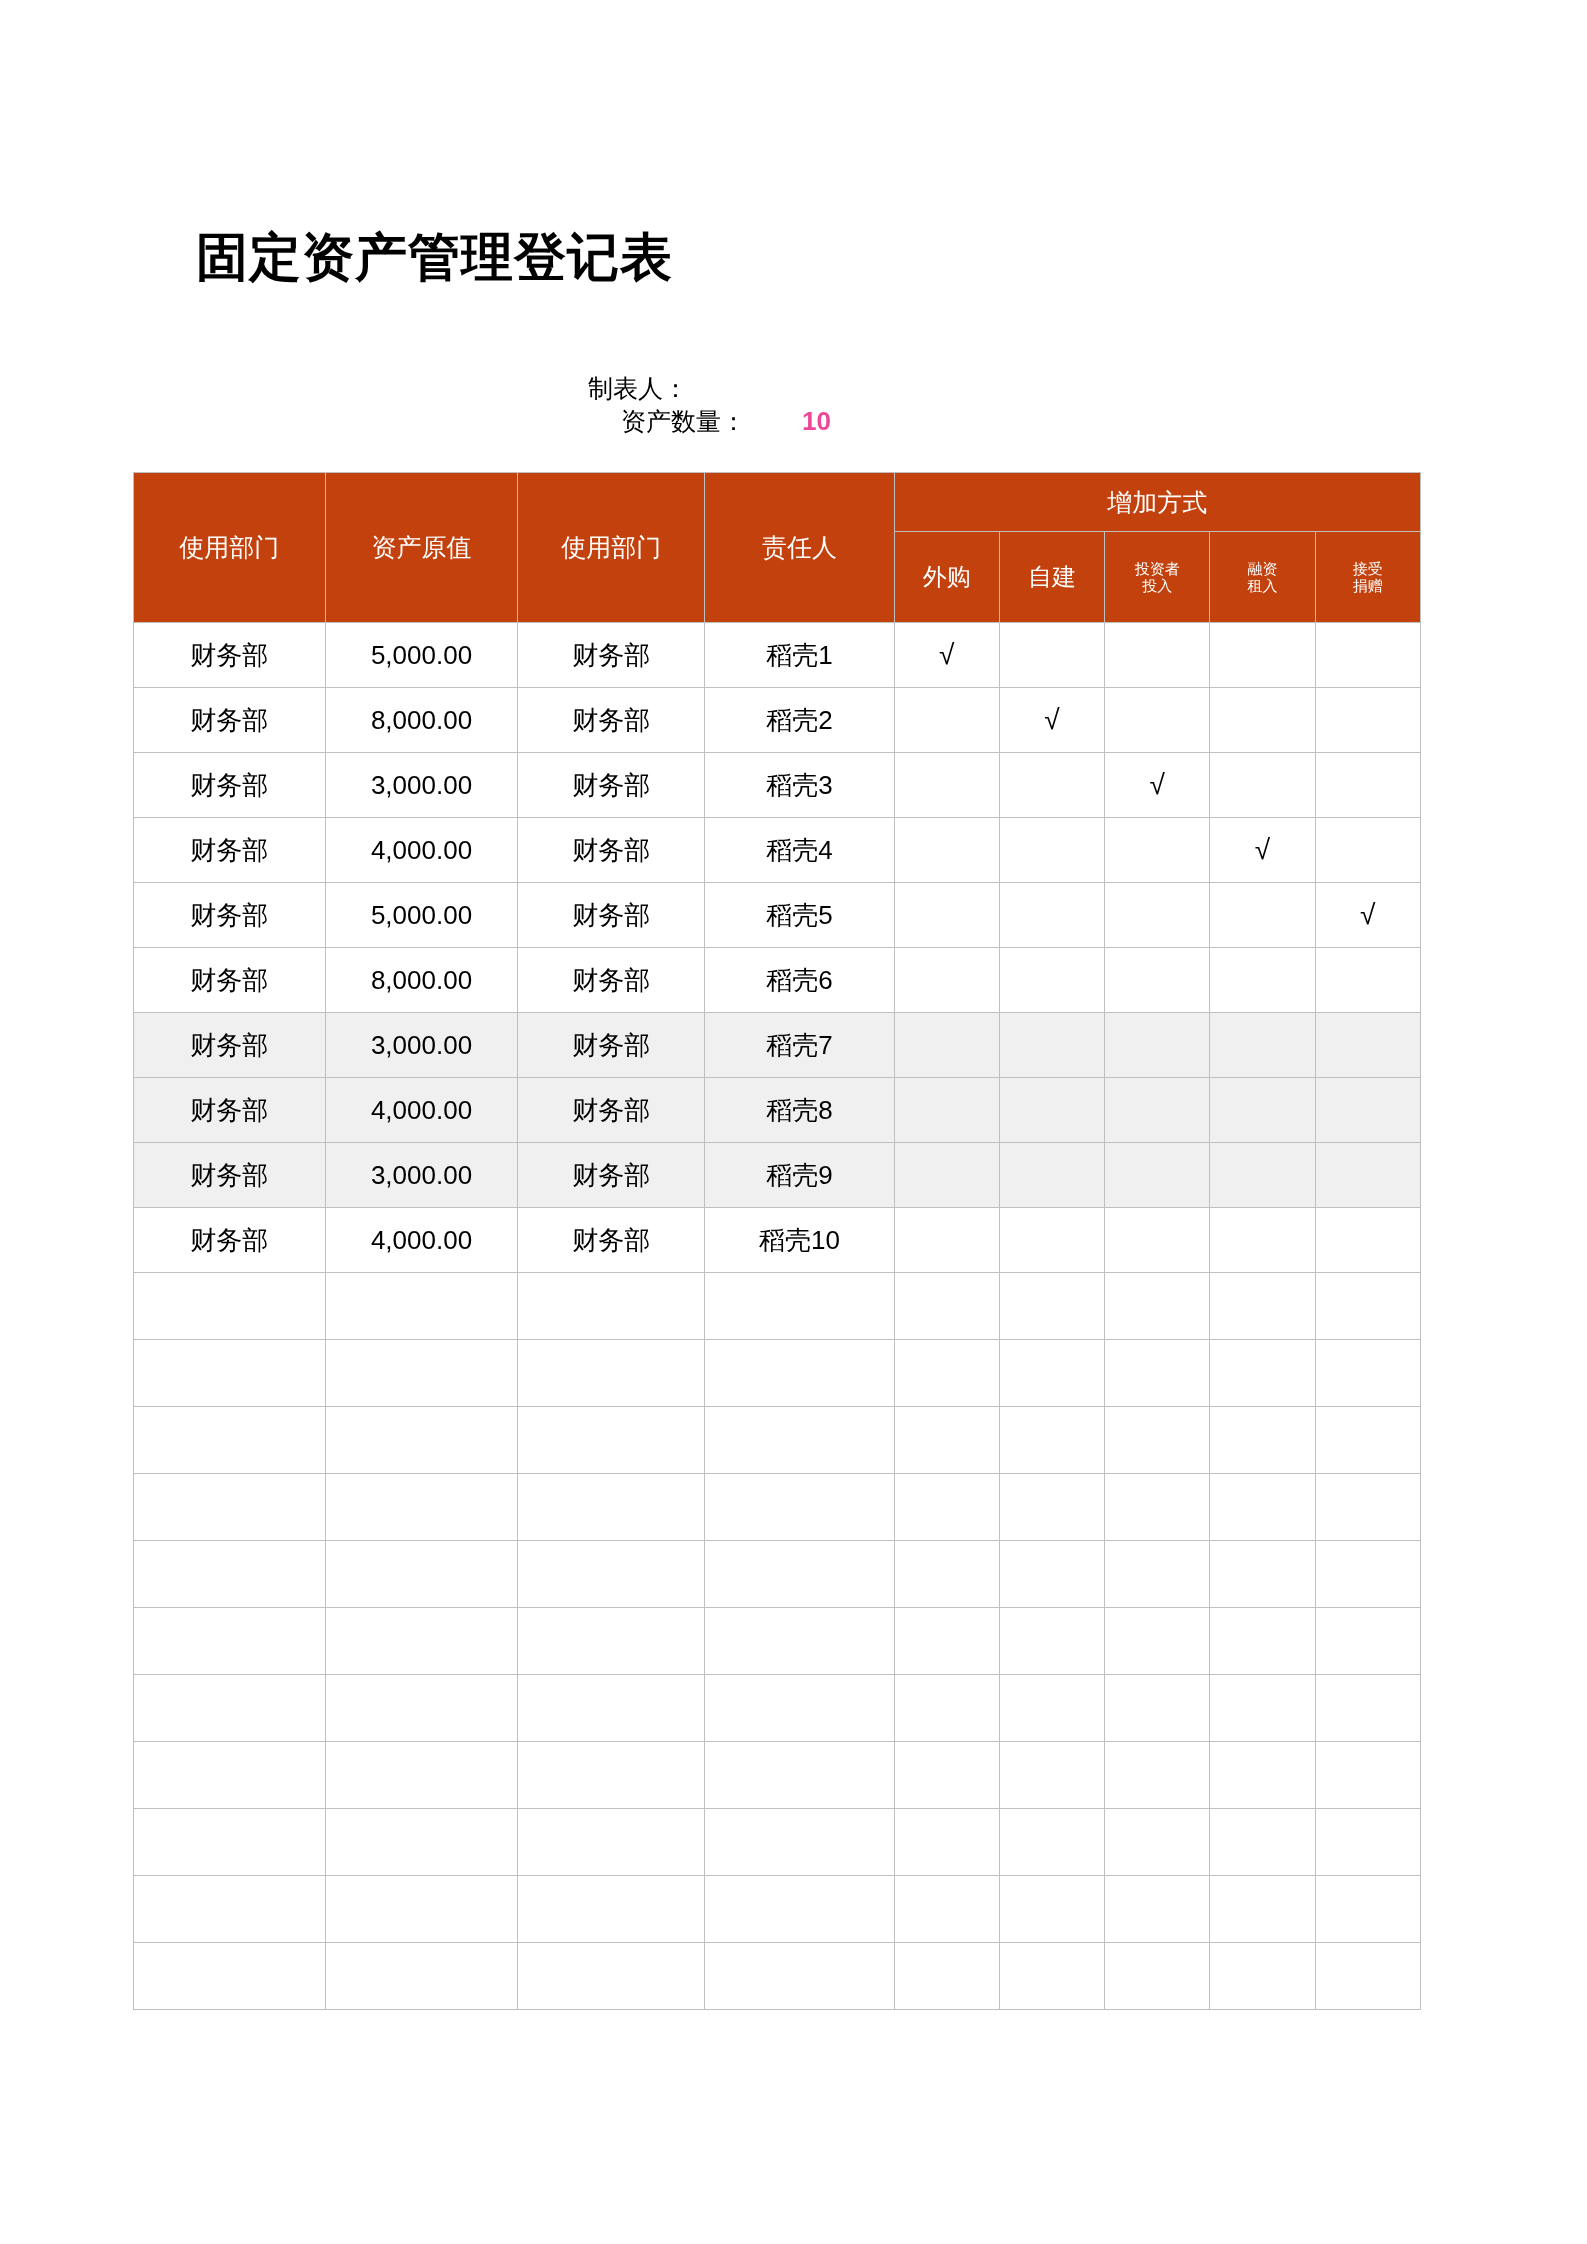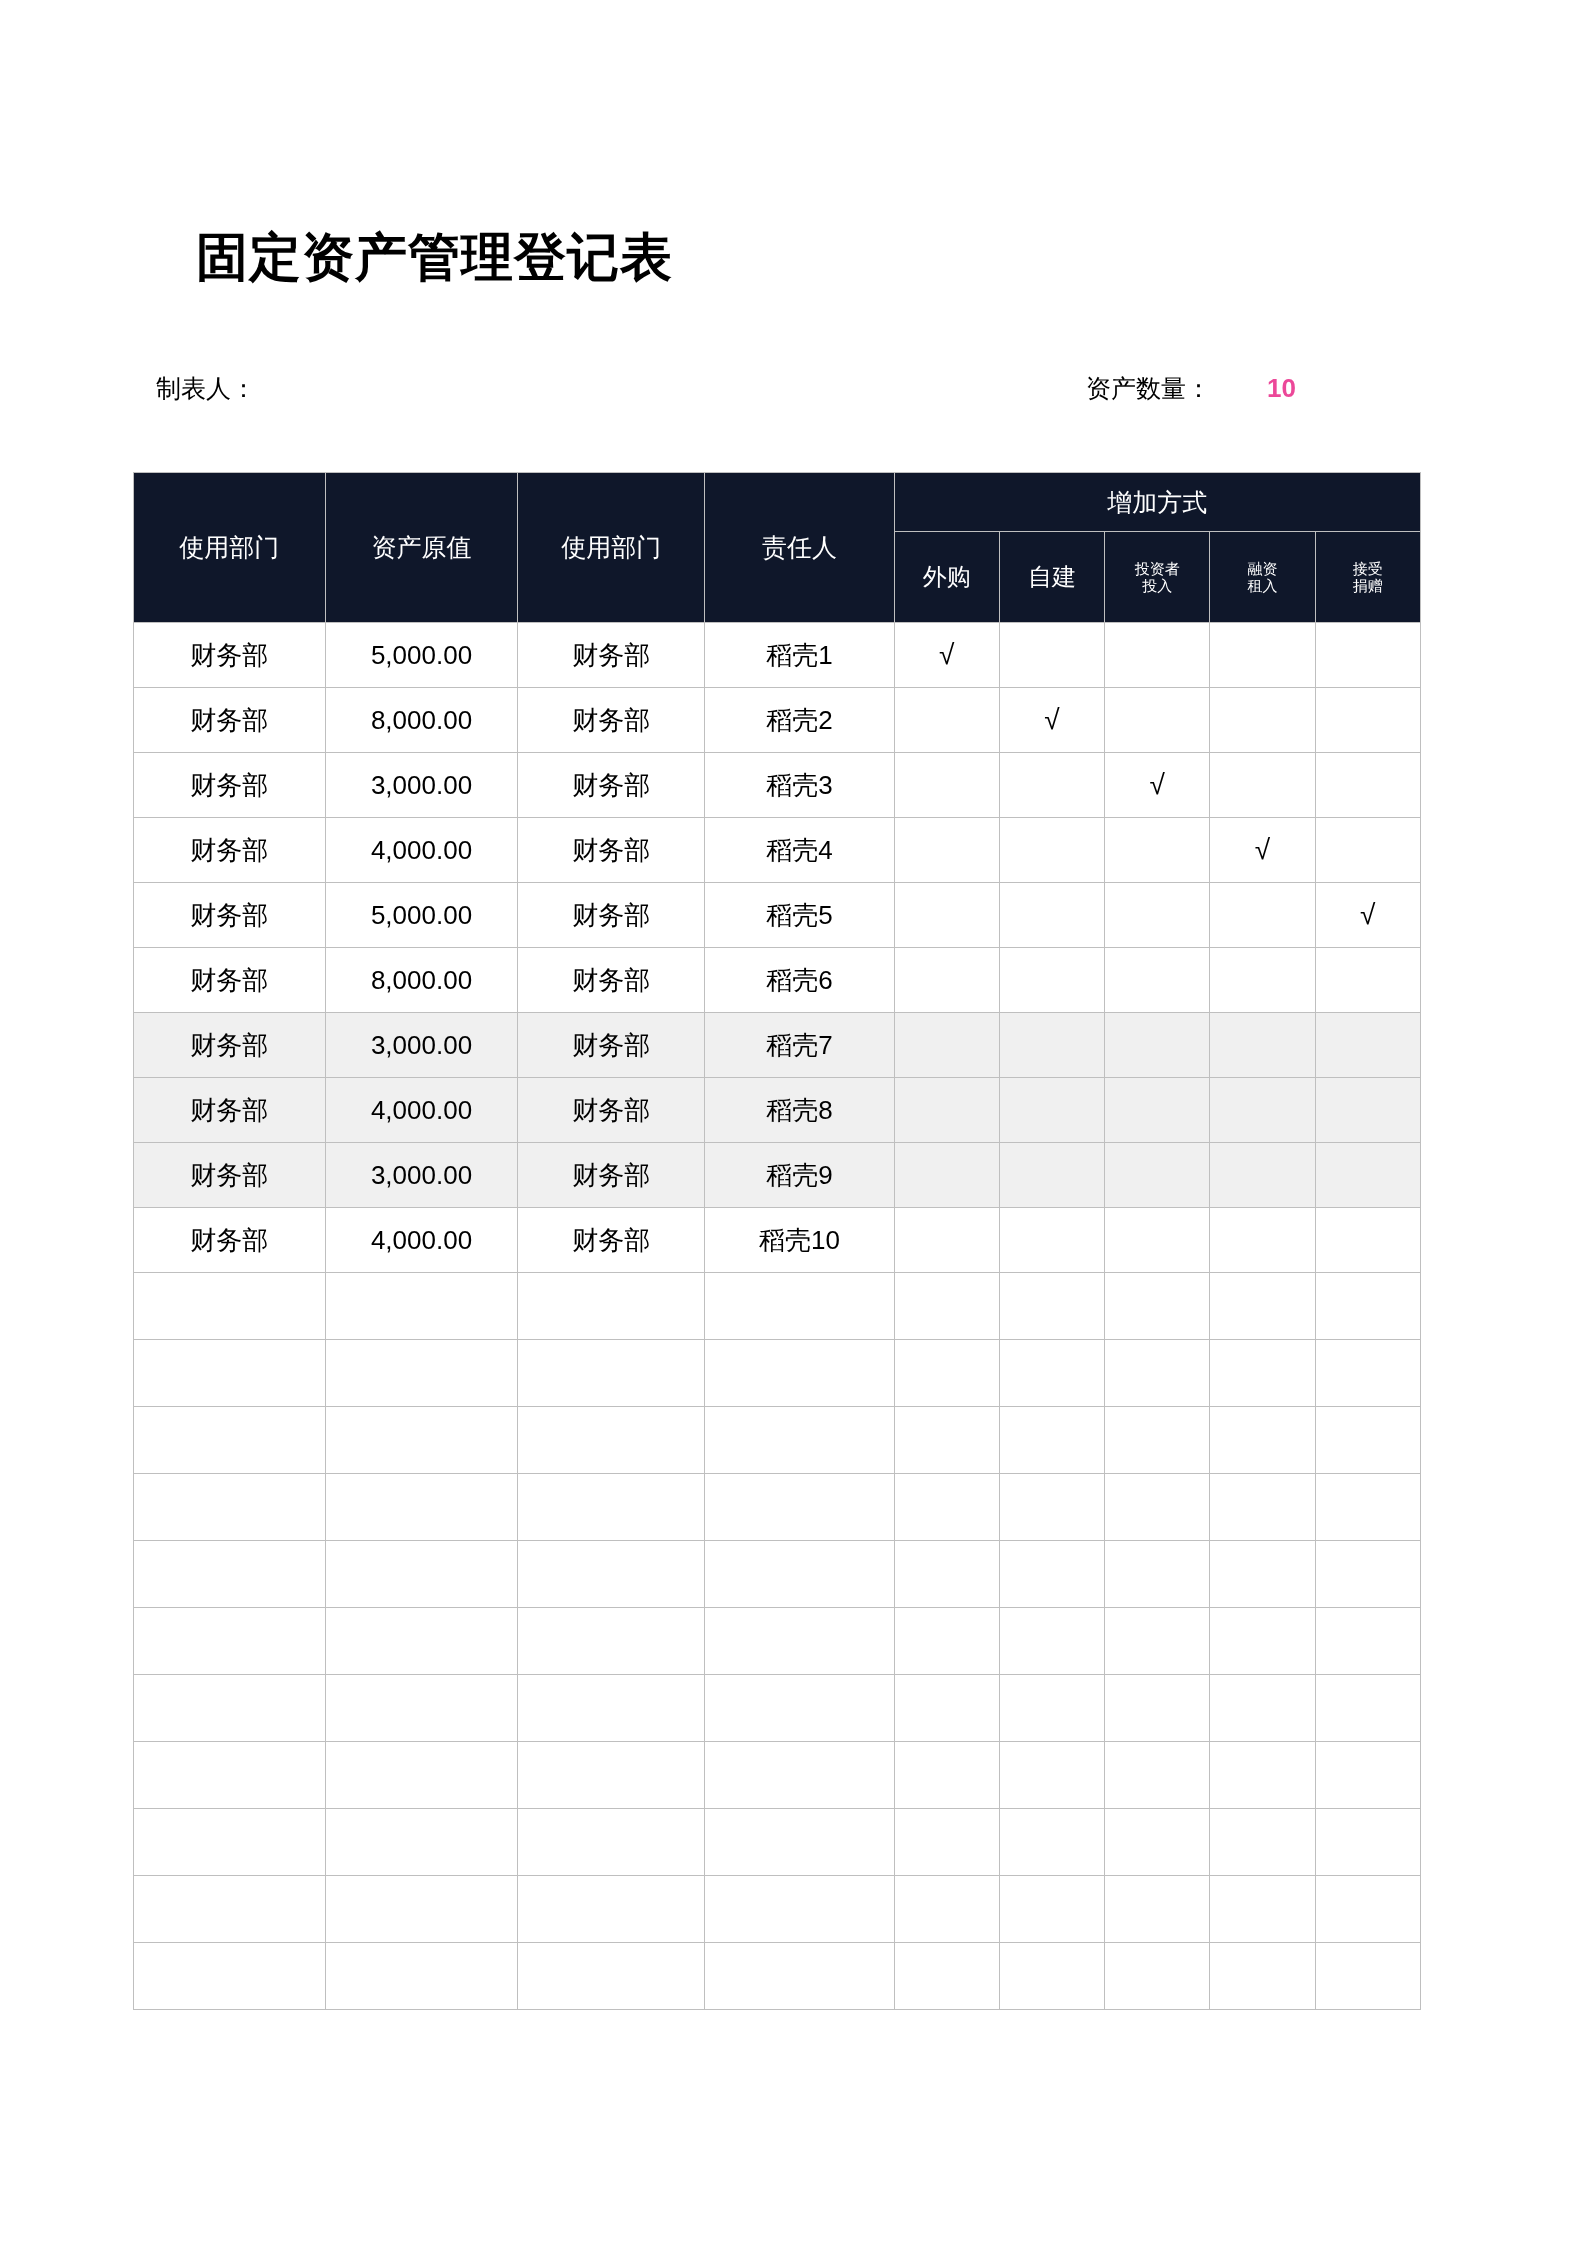--- a/index.html
+++ b/index.html
@@ -37,20 +37,21 @@
   
   .meta-row {
     position: absolute;
     left: 156px;
     top: 372px;
     width: 1140px;
     height: 32px;
     display: flex;
     align-items: center;
     justify-content: space-between;
+    flex-direction: column;
   }
   .meta-left, .meta-right {
     display: flex;
     align-items: center;
     white-space: nowrap;
   }
   .meta-label {
     font-size: 25px;
     font-weight: normal;
     color: #000;
@@ -81,21 +82,21 @@
   table.grid td, table.grid th {
     border: 1px solid #bfbfbf;
     padding: 0;
     text-align: center;
     vertical-align: middle;
     font-weight: normal;
   }
 
   
   thead th {
-    background: #0f172a;
+    background: #c2410c;
     color: #ffffff;
     font-weight: bold;
     font-size: 25px;
     border: 1px solid #ffffff;
     line-height: 1.15;
   }
   thead th.grp {
     font-size: 25px;
     height: 58px;
   }

